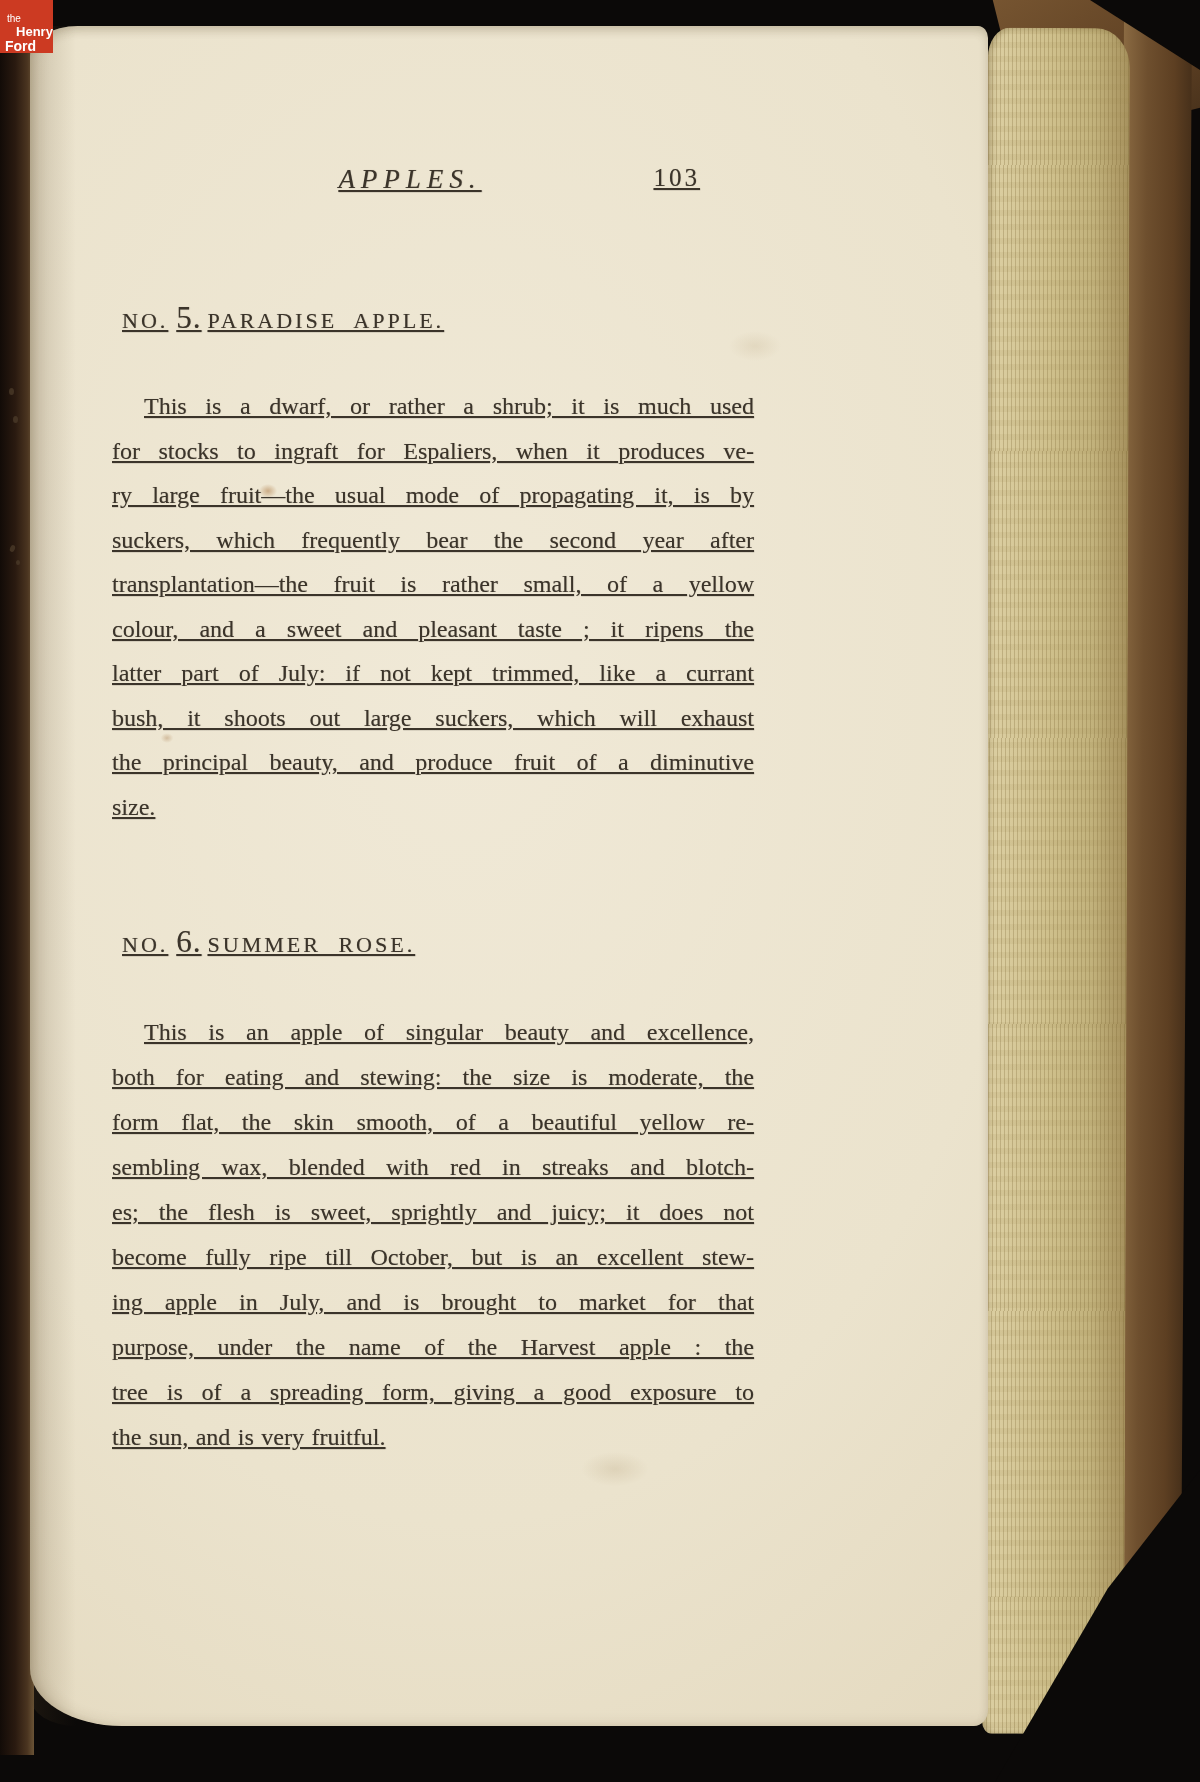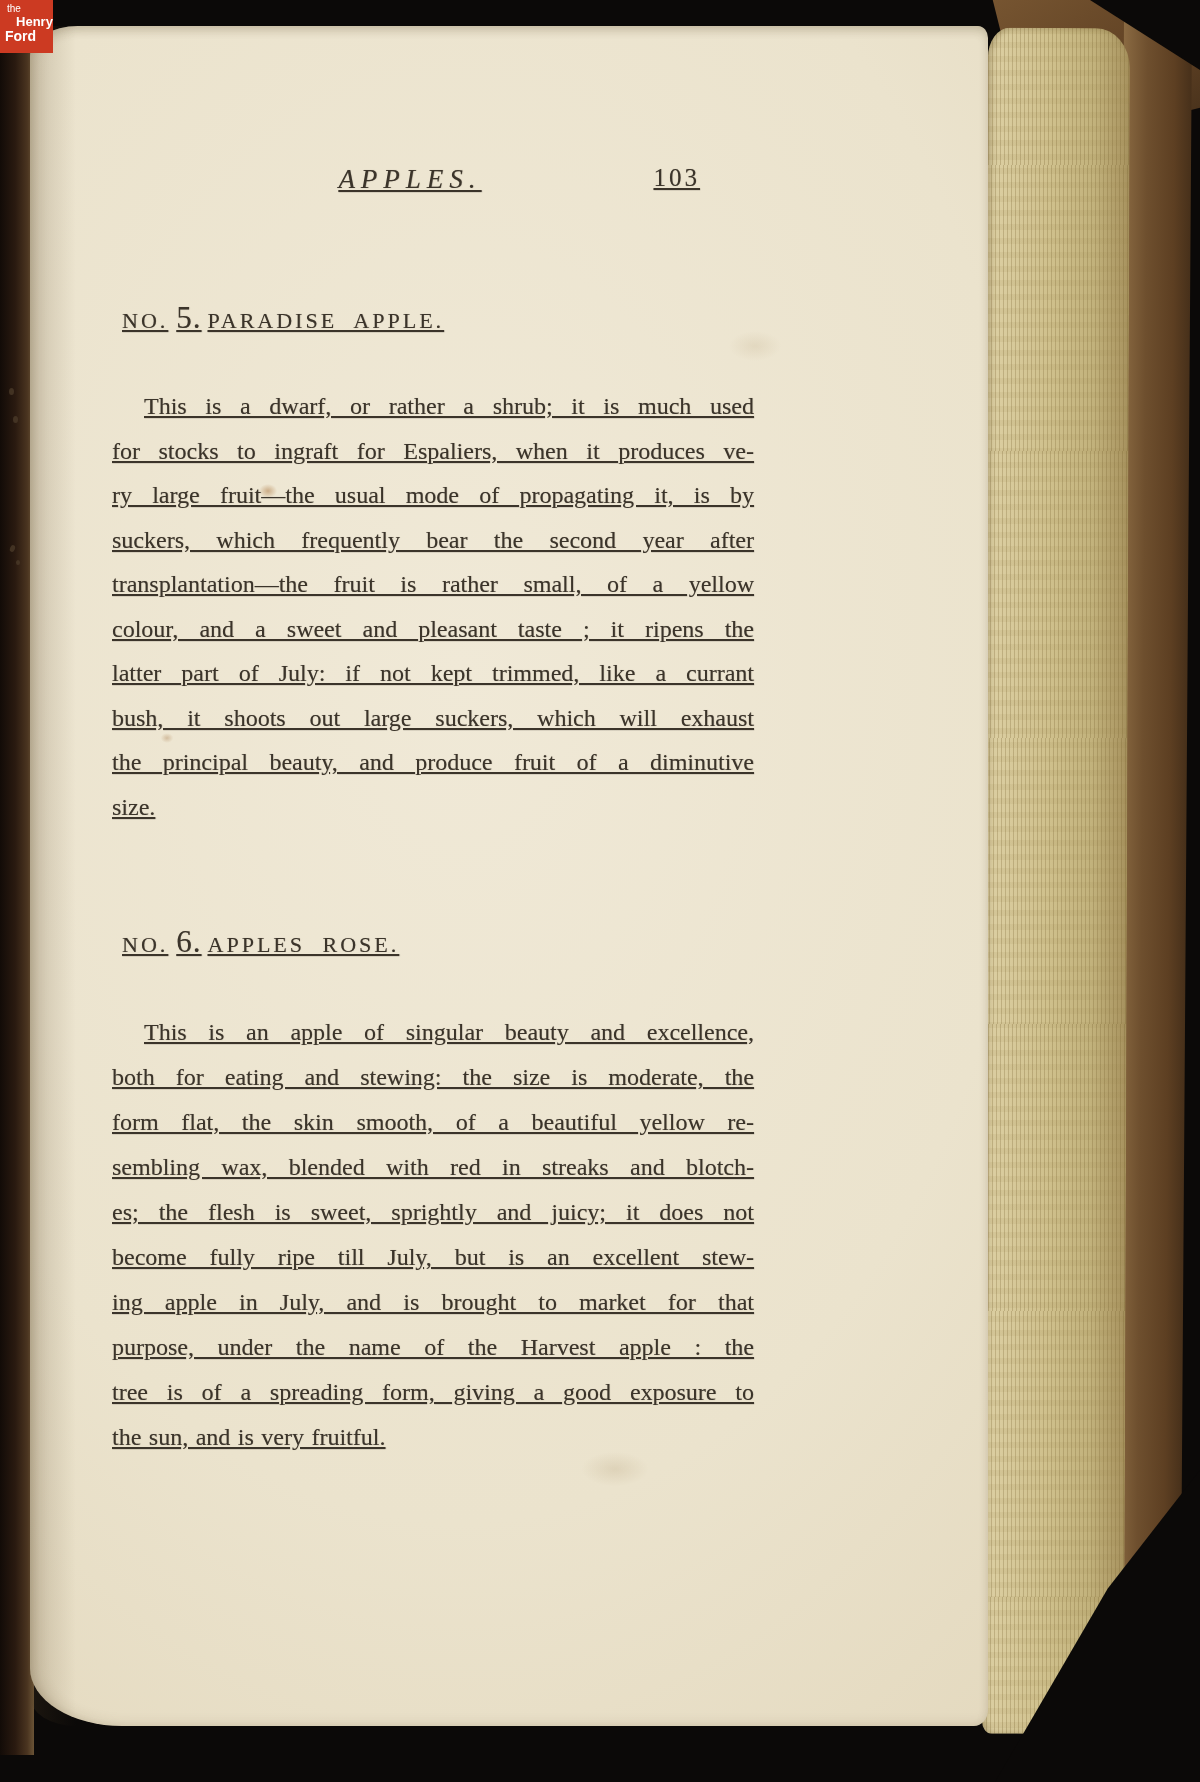--- a/index.html
+++ b/index.html
@@ -95,21 +95,21 @@
     text-align:justify;text-align-last:justify;
     word-spacing:1.5px;
   }
   .para.p2 .bodyline{line-height:45px;height:45px;}
   .bodyline.indent{padding-left:32px;}
   .bodyline.last{text-align-last:left;}
   
   .thf-logo{
     position:absolute;left:0;top:0;width:53px;height:53px;background:#cc3a22;
     font-family:"Liberation Sans", sans-serif;color:#ffffff;
-    box-sizing:border-box;padding-top:4px;line-height:1;
+    box-sizing:border-box;padding-top:14px;line-height:1;
   }
   .thf-logo .l-the{font-size:10px;margin-left:7px;margin-bottom:1px;}
   .thf-logo .l-henry{font-size:13px;font-weight:bold;margin-left:16px;margin-bottom:1px;text-align:center;}
   .thf-logo .l-ford{font-size:14px;font-weight:bold;margin-left:5px;}
 </style>
 </head>
 <body>
 
 <div class="scene">
 
@@ -140,30 +140,30 @@
       <div class="bodyline">suckers, which frequently bear the second year after</div>
       <div class="bodyline">transplantation—the fruit is rather small, of a yellow</div>
       <div class="bodyline">colour, and a sweet and pleasant taste ; it ripens the</div>
       <div class="bodyline">latter part of July: if not kept trimmed, like a currant</div>
       <div class="bodyline">bush, it shoots out large suckers, which will exhaust</div>
       <div class="bodyline">the principal beauty, and produce fruit of a diminutive</div>
       <div class="bodyline last">size.</div>
     </div>
 
     <div class="sec-heading h2 ink">
-      <span class="h-prefix">NO.</span><span class="h-num">6.</span><span class="h-title">APPLES ROSE.</span>
+      <span class="h-prefix">NO.</span><span class="h-num">6.</span><span class="h-title">SUMMER ROSE.</span>
     </div>
 
     <div class="para p2 ink">
       <div class="bodyline indent">This is an apple of singular beauty and excellence,</div>
       <div class="bodyline">both for eating and stewing: the size is moderate, the</div>
       <div class="bodyline">form flat, the skin smooth, of a beautiful yellow re-</div>
       <div class="bodyline">sembling wax, blended with red in streaks and blotch-</div>
       <div class="bodyline">es; the flesh is sweet, sprightly and juicy; it does not</div>
-      <div class="bodyline">become fully ripe till July, but is an excellent stew-</div>
+      <div class="bodyline">become fully ripe till October, but is an excellent stew-</div>
       <div class="bodyline">ing apple in July, and is brought to market for that</div>
       <div class="bodyline">purpose, under the name of the Harvest apple : the</div>
       <div class="bodyline">tree is of a spreading form, giving a good exposure to</div>
       <div class="bodyline last">the sun, and is very fruitful.</div>
     </div>
   </div>
 
   <div class="speck k1"></div>
   <div class="speck k2"></div>
   <div class="speck k3"></div>

